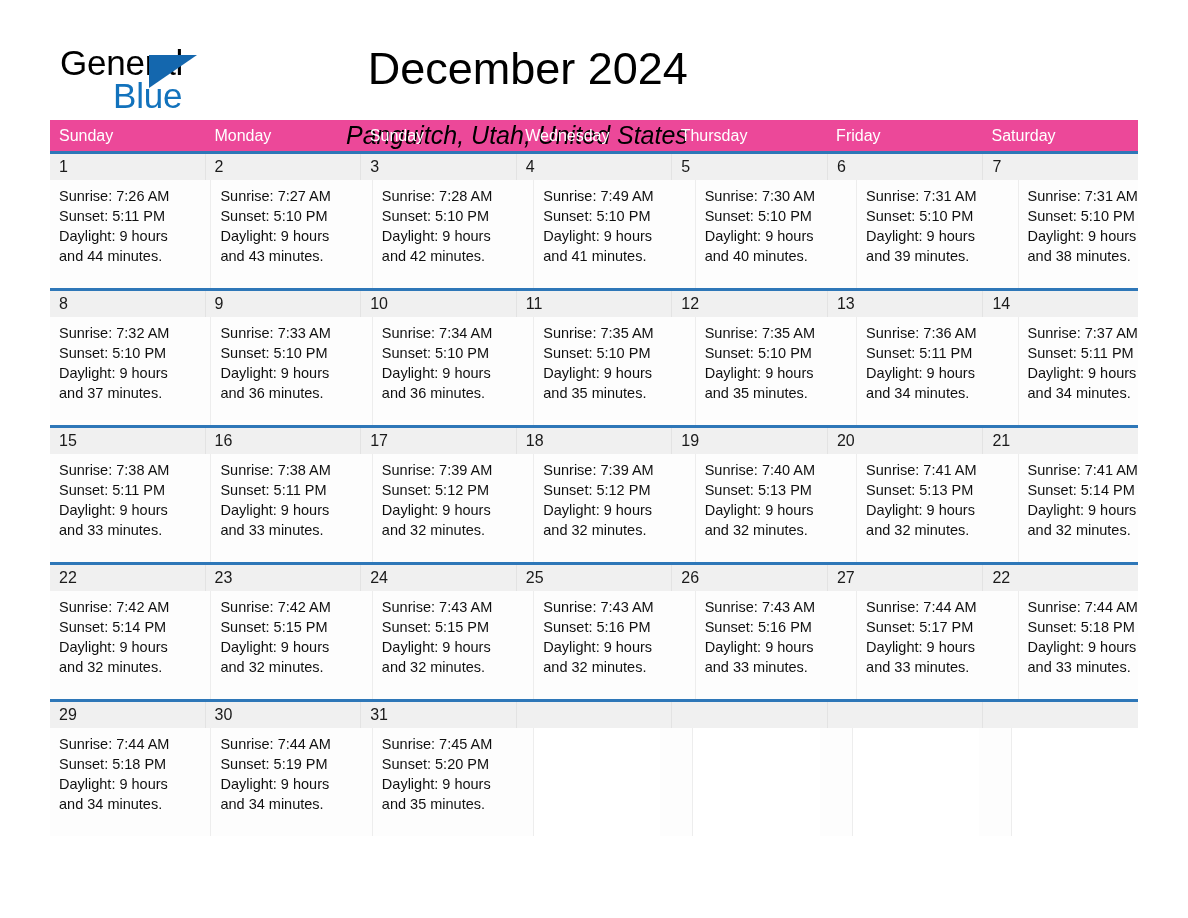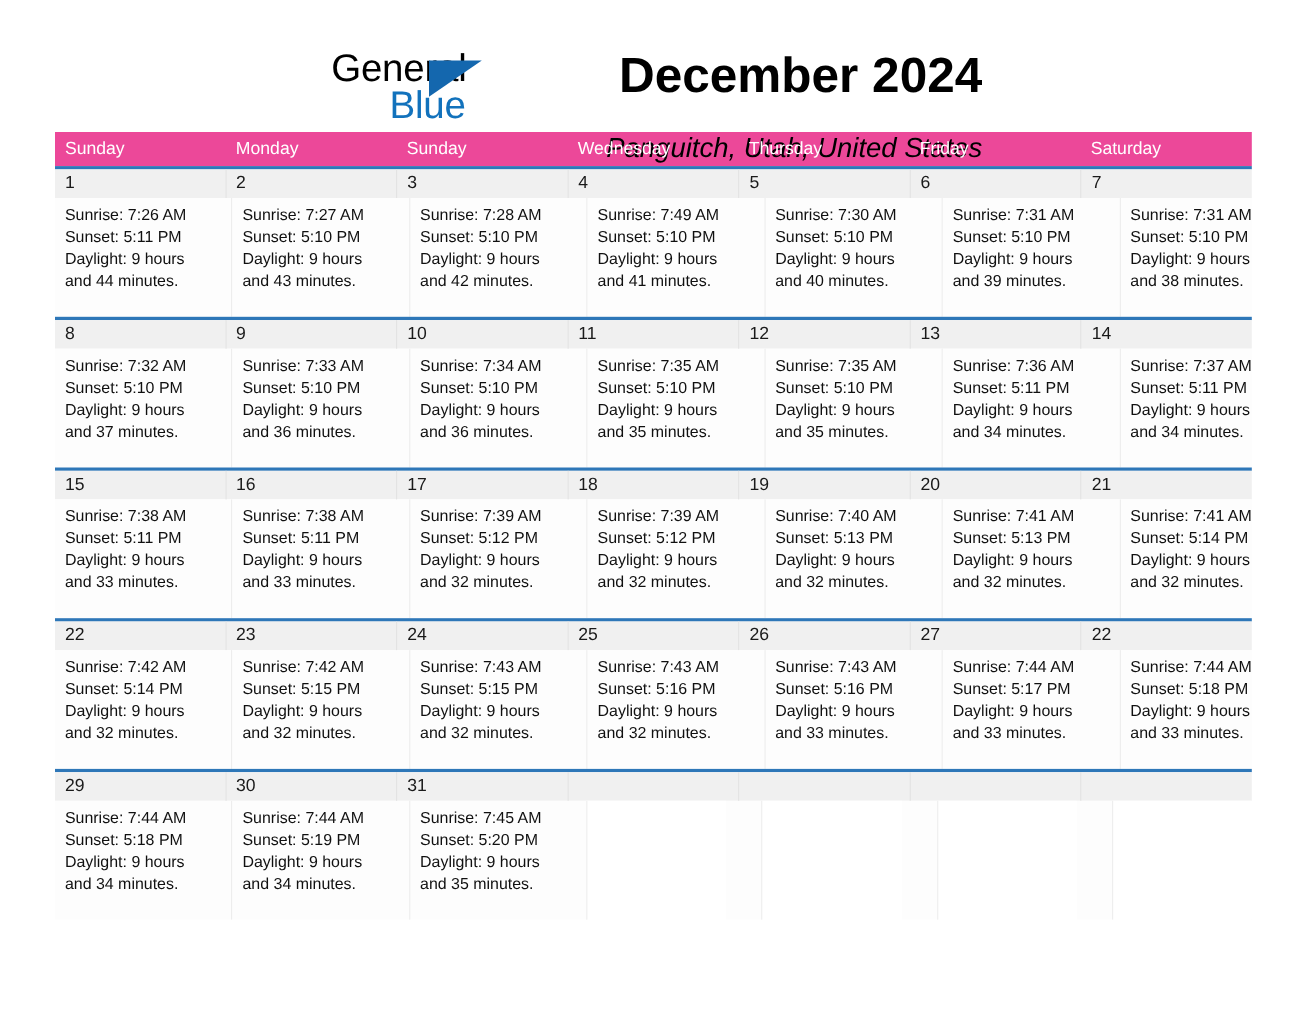--- a/index.html
+++ b/index.html
@@ -19,24 +19,25 @@
     width: 1188px;
     height: 918px;
     box-sizing: border-box;
     padding: 0 50px;
   }
 
   
   .header {
     display: flex;
     align-items: flex-start;
-    justify-content: center;
+    justify-content: flex-start;
     padding-top: 44px;
     height: 108px;
     box-sizing: border-box;
+    gap: 36px;
   }
   .brand {
     position: relative;
     width: 260px;
     height: 70px;
     padding-left: 10px;
     box-sizing: border-box;
   }
   .brand-line1 {
     font-size: 35px;
@@ -63,21 +64,21 @@
     border-top: 33px solid #1467ae;
     border-right: 48px solid transparent;
   }
   .title-block {
     text-align: right;
     padding-right: 4px;
   }
   .cal-title {
     font-size: 45px;
     line-height: 50px;
-    font-weight: 700;
+    font-weight: 400;
     color: #000000;
     white-space: nowrap;
   }
   .cal-subtitle {
     font-size: 25px;
     line-height: 34px;
     font-weight: 400;
     color: #000000;
     margin-top: 24px;
     white-space: nowrap;

